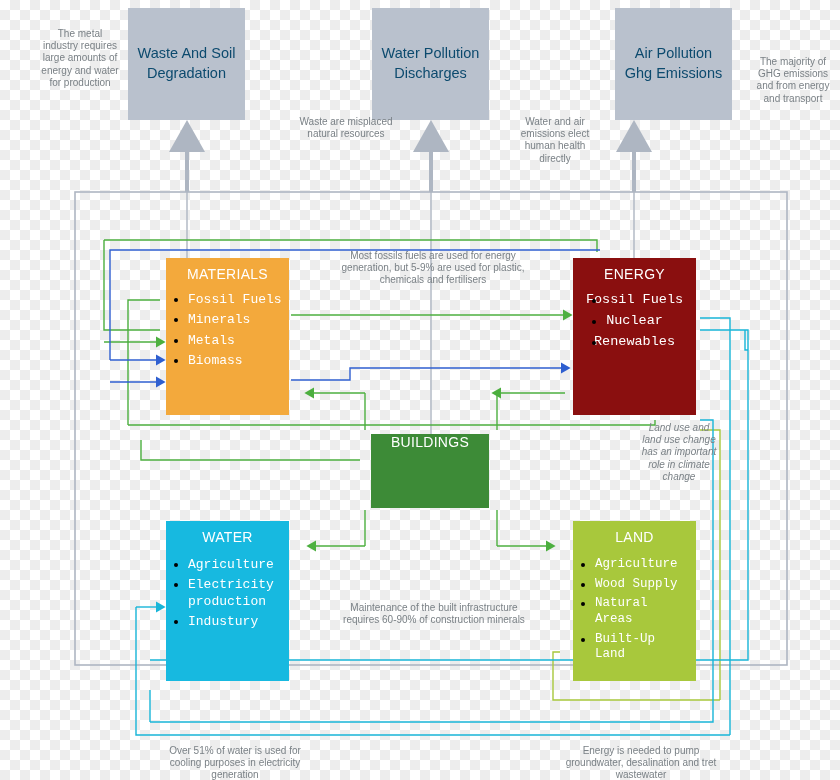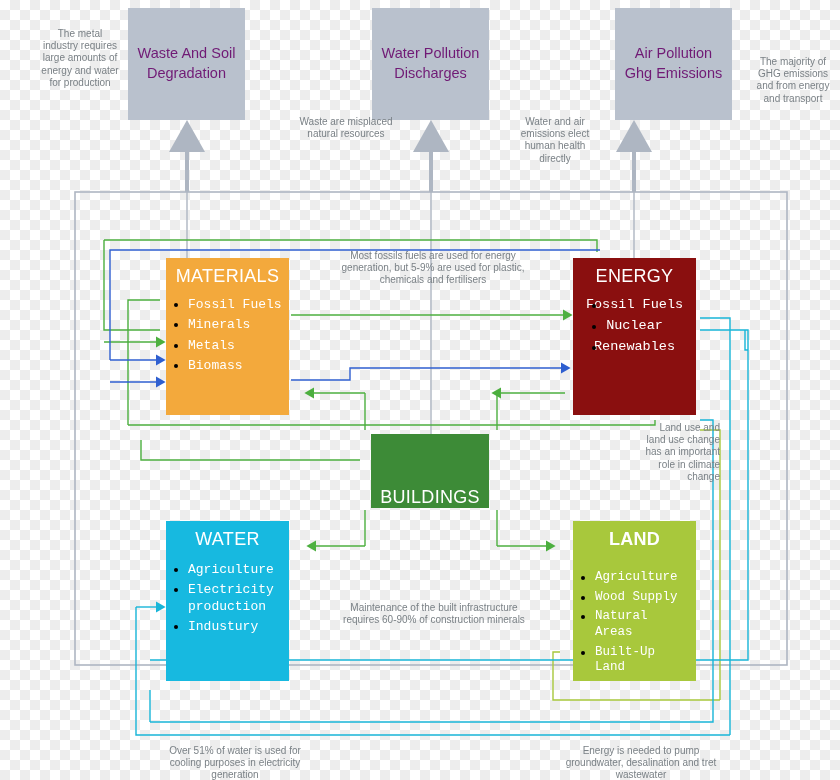--- a/index.html
+++ b/index.html
@@ -31,21 +31,21 @@
     position: absolute;
     left: 0; top: 0;
   }
   .node {
     position: absolute;
     box-sizing: border-box;
     color: #ffffff;
   }
   .node-title {
     text-align: center;
-    font-size: 18px;
+    font-size: 14px;
     letter-spacing: 0.3px;
   }
   .node-list {
     margin: 2px;
     padding: 0;
     list-style: none;
     font-family: Liberation Mono, monospace;
   }
   .node-list li {
     position: relative;
@@ -66,21 +66,21 @@
   }
   
   .topbox {
     position: absolute;
     background: #b9c1cd;
     box-sizing: border-box;
     display: flex;
     align-items: center;
     justify-content: center;
     text-align: center;
-    color: #701a75;
+    color: #0c4a6e;
     font-size: 14.5px;
     line-height: 1.35;
     padding: 4px 6px;
   }
   .annot {
     position: absolute;
     font-size: 10px;
     line-height: 1.22;
     color: #7a8186;
     text-align: center;
@@ -96,36 +96,36 @@
     background: #8a0f0f;
     padding: 8px 4px 0 4px;
   }
   #energy .node-title { margin-bottom: 10px; }
   #energy .node-list li { text-align: center; padding-left: 0; font-size: 13.5px; }
   #energy .node-list li:before { left: 13px; top: 7px; }
   #buildings {
     left: 371px; top: 434px; width: 118px; height: 74px;
     background: #3d8b37;
     display: flex;
-    align-items: flex-end;
+    align-items: flex-start;
     justify-content: center;
   }
   #buildings .node-title { margin: 0; }
   #water {
     left: 166px; top: 521px; width: 123px; height: 160px;
     background: #17b9e0;
     padding: 8px 4px 0 4px;
   }
   #water .node-title { margin-bottom: 12px; }
   #land {
     left: 573px; top: 521px; width: 123px; height: 160px;
     background: #a8c83c;
     padding: 8px 4px 0 4px;
   }
-  #land .node-title { margin-bottom: 20px; font-weight: bold; }
+  #land .node-title { margin-bottom: 12px; }
   #land .node-list li { font-size: 12.5px; }
 </style>
 </head>
 <body>
 
 <div id="canvas">
   <div id="checker"></div>
 
   <svg id="svgroot" width="840" height="780">
     <defs>
@@ -199,21 +199,21 @@
   </div>
   <div class="topbox" style="left:372px; top:8px; width:117px; height:112px;">
     <span>Water Pollution Discharges</span>
   </div>
 
   <div class="annot" style="left:40px; top:28px; width:80px;">The metal industry requires large amounts of energy and water for production</div>
   <div class="annot" style="left:262px; top:116px; width:94px;margin-left:37px;">Waste are misplaced natural resources</div>
   <div class="annot" style="left:512px; top:116px; width:86px;">Water and air emissions elect human health directly</div>
   <div class="annot" style="left:752px; top:56px; width:82px;">The majority of GHG emissions and from energy and transport</div>
   <div class="annot" style="left:338px; top:250px; width:190px;">Most fossils fuels are used for energy generation, but 5-9% are used for plastic, chemicals and fertilisers</div>
-  <div class="annot" style="left:638px; top:422px; width:82px; text-align:right;">Land use and land use change has an important role in climate change</div>
+  <div class="annot" style="left:638px; top:422px; width:82px; text-align:center;font-style:italic;">Land use and land use change has an important role in climate change</div>
   <div class="annot" style="left:338px; top:602px; width:192px;">Maintenance of the built infrastructure requires 60-90% of construction minerals</div>
   <div class="annot" style="left:155px; top:745px; width:160px;">Over 51% of water is used for cooling purposes in electricity generation</div>
   <div class="annot" style="left:565px; top:745px; width:152px;">Energy is needed to pump groundwater, desalination and tret wastewater</div>
 
   <div class="node" id="materials">
     <div class="node-title">MATERIALS</div>
     <ul class="node-list">
       <li>Fossil Fuels</li>
       <li>Minerals</li>
       <li>Metals</li>

